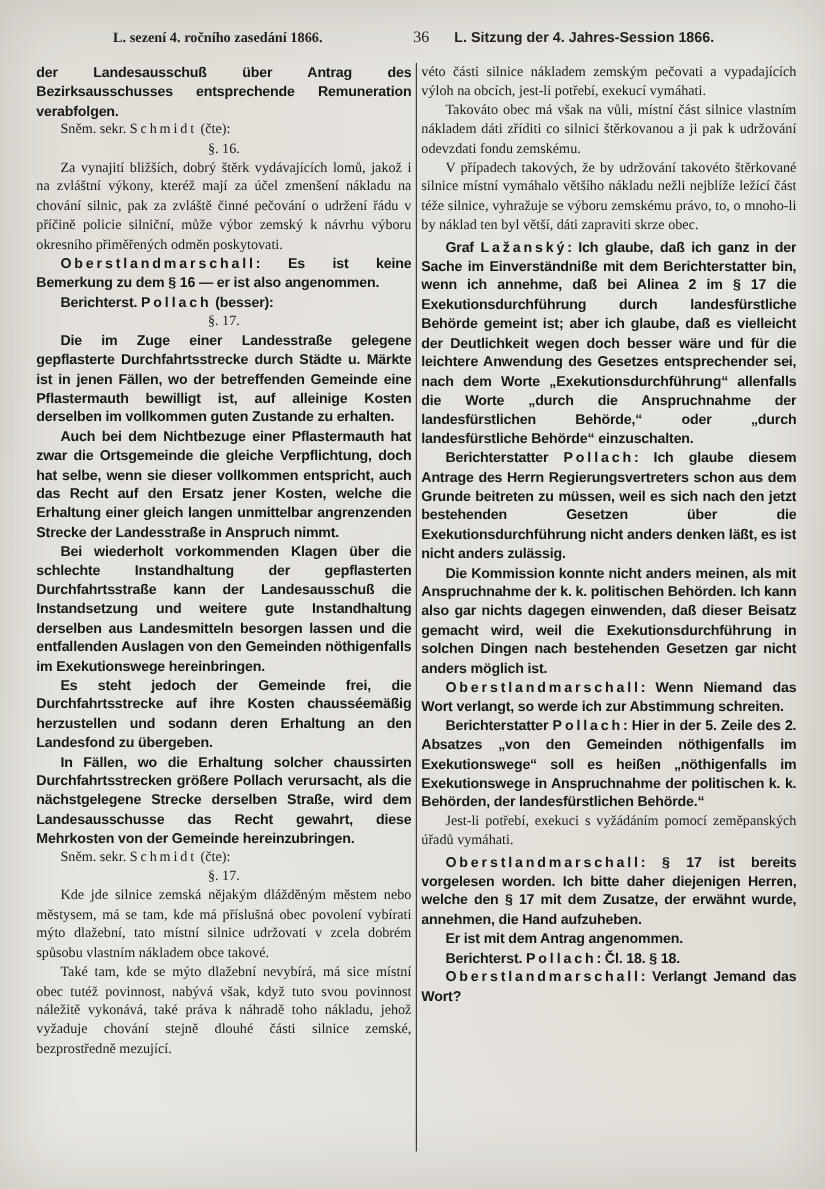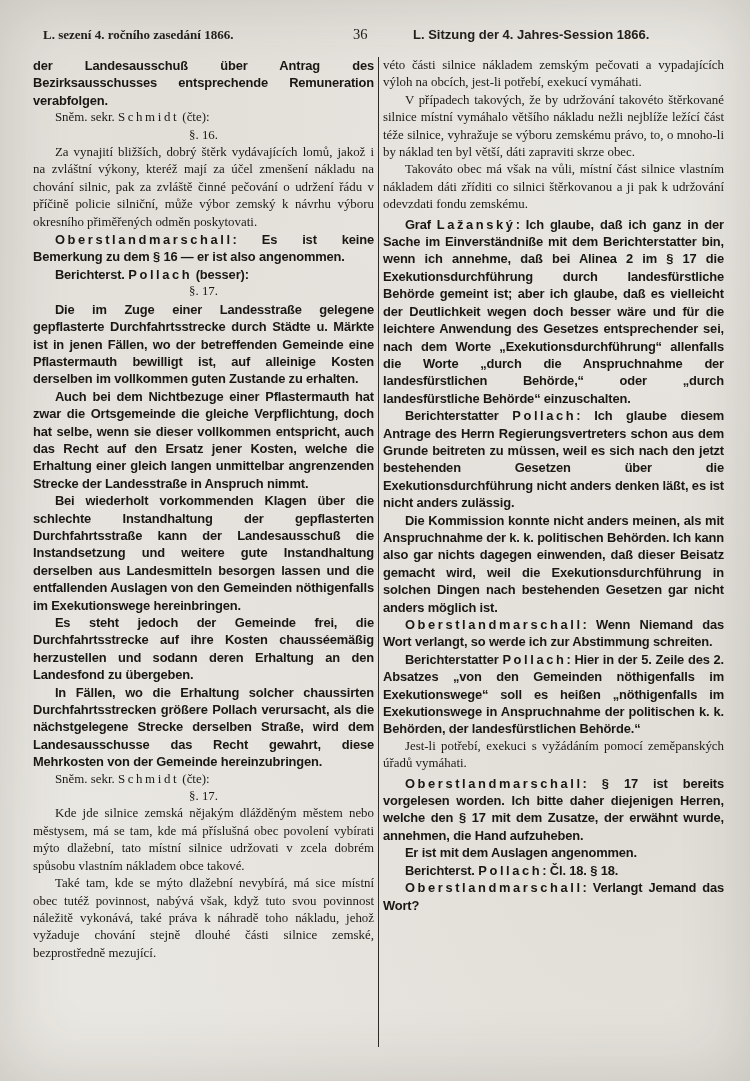--- a/index.html
+++ b/index.html
@@ -22,22 +22,22 @@
     box-shadow: inset 0 0 70px rgba(60,55,45,0.18);
   }
   .header {
     display: flex;
     align-items: baseline;
     font-size: 13px;
     font-weight: bold;
     margin: 0 6px 14px 10px;
     color: #23201c;
   }
-  .header .h-left  { width: 310px; }
-  .header .h-page  { width: 60px;  text-align: left; font-size: 14.5px; font-weight: normal; }
+  .header .h-left  { width: 310px; text-align: center; }
+  .header .h-page  { width: 60px;  text-align: center; font-size: 14.5px; font-weight: normal; }
   .header .h-right { flex: 1; font-family: Liberation Sans, sans-serif; }
   .columns {
     display: grid;
     grid-template-columns: 1fr 9px 1fr;
     height: 990px;
     overflow: hidden;
   }
   .divider {
     width: 1px;
     background: #2c2a26;
@@ -94,27 +94,27 @@
         <p class="para fraktur indent"><span>Es steht jedoch der Gemeinde frei, die Durchfahrtsstrecke auf ihre Kosten chausséemäßig herzustellen und sodann deren Erhaltung an den Landesfond zu übergeben.</span></p>
         <p class="para fraktur indent"><span>In Fällen, wo die Erhaltung solcher chaussirten Durchfahrtsstrecken größere Pollach verursacht, als die nächstgelegene Strecke derselben Straße, wird dem Landesausschusse das Recht gewahrt, diese Mehrkosten von der Gemeinde hereinzubringen.</span></p>
         <p class="para antiqua indent"><span>Sněm. sekr. </span><span class="spaced">Schmidt</span><span> (čte):</span></p>
         <p class="para antiqua center"><span>§. 17.</span></p>
         <p class="para antiqua indent"><span>Kde jde silnice zemská nějakým dlážděným městem nebo městysem, má se tam, kde má příslušná obec povolení vybírati mýto dlažební, tato místní silnice udržovati v zcela dobrém spůsobu vlastním nákladem obce takové.</span></p>
         <p class="para antiqua indent"><span>Také tam, kde se mýto dlažební nevybírá, má sice místní obec tutéž povinnost, nabývá však, když tuto svou povinnost náležitě vykonává, také práva k náhradě toho nákladu, jehož vyžaduje chování stejně dlouhé části silnice zemské, bezprostředně mezující.</span></p>
       </div>
     <div class="divider"></div>
     <div class="col">
         <p class="para antiqua flush"><span>véto části silnice nákladem zemským pečovati a vypadajících výloh na obcích, jest-li potřebí, exekucí vymáhati.</span></p>
+        <p class="para antiqua indent"><span>Takováto obec má však na vůli, místní část silnice vlastním nákladem dáti zříditi co silnici štěrkovanou a ji pak k udržování odevzdati fondu zemskému.</span></p>
         <p class="para antiqua indent"><span>V případech takových, že by udržování takovéto štěrkované silnice místní vymáhalo většího nákladu nežli nejblíže ležící část téže silnice, vyhražuje se výboru zemskému právo, to, o mnoho-li by náklad ten byl větší, dáti zapraviti skrze obec.</span></p>
-        <p class="para antiqua indent"><span>Takováto obec má však na vůli, místní část silnice vlastním nákladem dáti zříditi co silnici štěrkovanou a ji pak k udržování odevzdati fondu zemskému.</span></p>
         <p class="para fraktur indent gap"><span>Graf </span><span class="spaced">Lažanský</span><span>: Ich glaube, daß ich ganz in der Sache im Einverständniße mit dem Berichterstatter bin, wenn ich annehme, daß bei Alinea 2 im § 17 die Exekutionsdurchführung durch landesfürstliche Behörde gemeint ist; aber ich glaube, daß es vielleicht der Deutlichkeit wegen doch besser wäre und für die leichtere Anwendung des Gesetzes entsprechender sei, nach dem Worte „Exekutionsdurchführung“ allenfalls die Worte „durch die Anspruchnahme der landesfürstlichen Behörde,“ oder „durch landesfürstliche Behörde“ einzuschalten.</span></p>
         <p class="para fraktur indent"><span>Berichterstatter </span><span class="spaced">Pollach</span><span>: Ich glaube diesem Antrage des Herrn Regierungsvertreters schon aus dem Grunde beitreten zu müssen, weil es sich nach den jetzt bestehenden Gesetzen über die Exekutionsdurchführung nicht anders denken läßt, es ist nicht anders zulässig.</span></p>
         <p class="para fraktur indent"><span>Die Kommission konnte nicht anders meinen, als mit Anspruchnahme der k. k. politischen Behörden. Ich kann also gar nichts dagegen einwenden, daß dieser Beisatz gemacht wird, weil die Exekutionsdurchführung in solchen Dingen nach bestehenden Gesetzen gar nicht anders möglich ist.</span></p>
         <p class="para fraktur indent"><span class="spaced">Oberstlandmarschall</span><span>: Wenn Niemand das Wort verlangt, so werde ich zur Abstimmung schreiten.</span></p>
         <p class="para fraktur indent"><span>Berichterstatter </span><span class="spaced">Pollach</span><span>: Hier in der 5. Zeile des 2. Absatzes „von den Gemeinden nöthigenfalls im Exekutionswege“ soll es heißen „nöthigenfalls im Exekutionswege in Anspruchnahme der politischen k. k. Behörden, der landesfürstlichen Behörde.“</span></p>
         <p class="para antiqua indent"><span>Jest-li potřebí, exekuci s vyžádáním pomocí zeměpanských úřadů vymáhati.</span></p>
         <p class="para fraktur indent gap"><span class="spaced">Oberstlandmarschall</span><span>: § 17 ist bereits vorgelesen worden. Ich bitte daher diejenigen Herren, welche den § 17 mit dem Zusatze, der erwähnt wurde, annehmen, die Hand aufzuheben.</span></p>
-        <p class="para fraktur indent"><span>Er ist mit dem Auslagen angenommen.</span></p>
+        <p class="para fraktur indent"><span>Er ist mit dem Antrag angenommen.</span></p>
         <p class="para fraktur indent"><span>Berichterst. </span><span class="spaced">Pollach</span><span>: Čl. 18. § 18.</span></p>
         <p class="para fraktur indent"><span class="spaced">Oberstlandmarschall</span><span>: Verlangt Jemand das Wort?</span></p>
       </div>
   </div>
 </div>
 
 </body></html>

